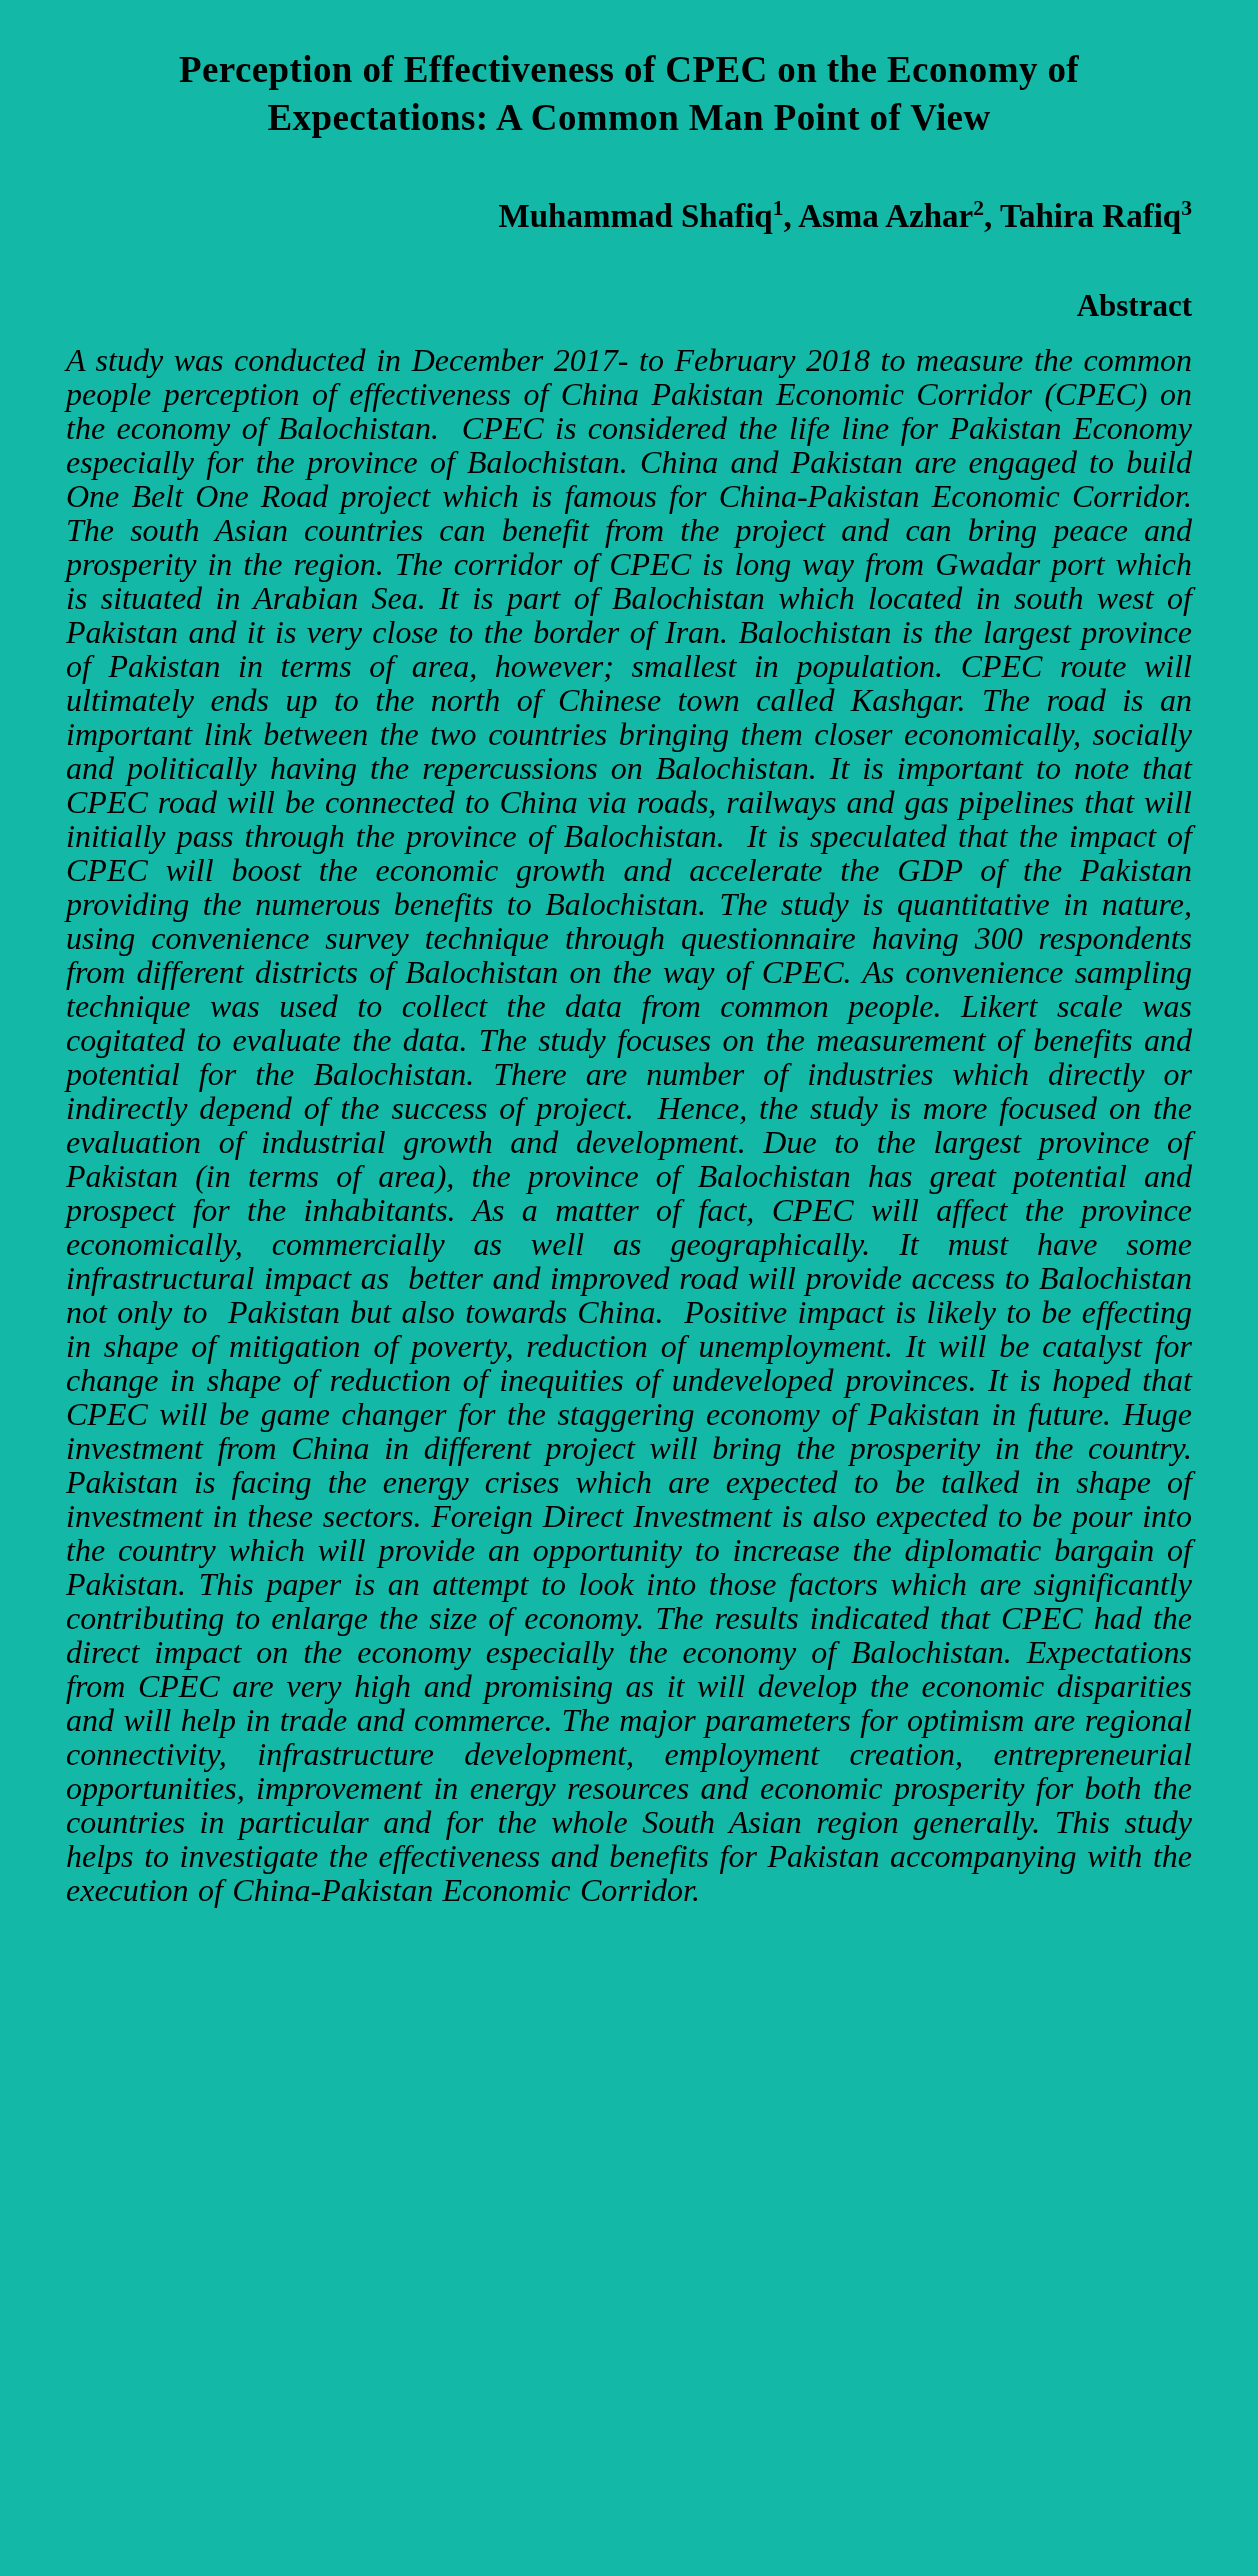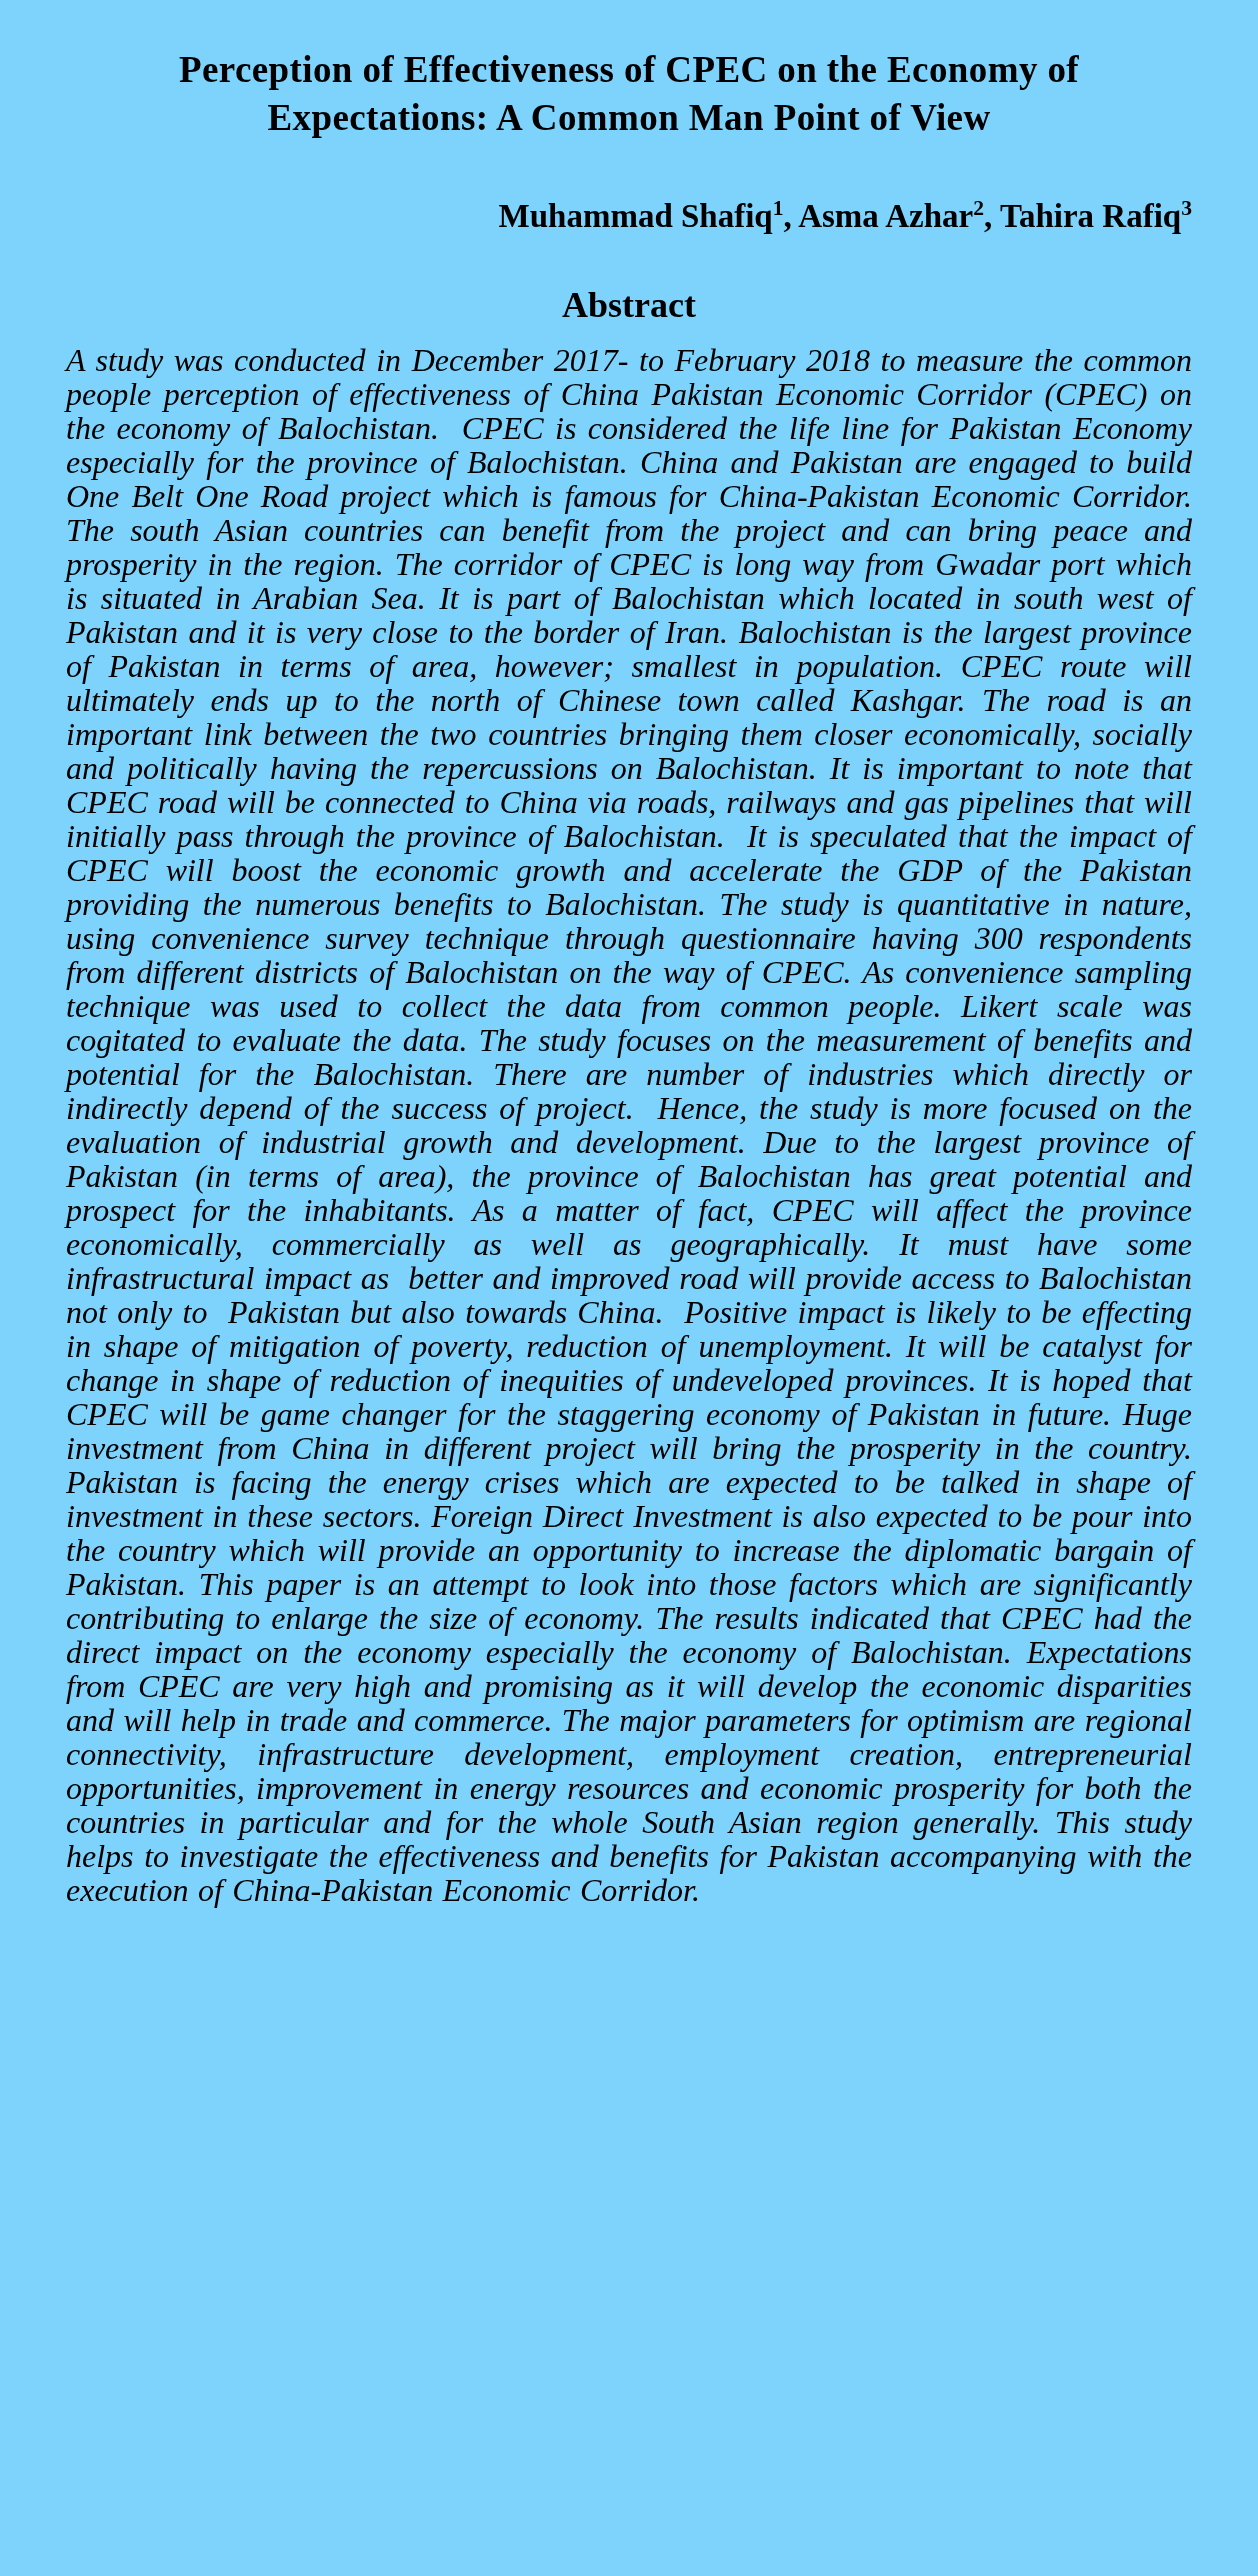--- a/index.html
+++ b/index.html
@@ -5,21 +5,21 @@
   html, body {
     margin: 0;
     padding: 0;
     background: #ffffff;
   }
   .page {
     position: relative;
     width: 1258px;
     min-height: 2576px;
     margin: 0 auto;
-    background: #7dd3fc;
+    background: #14b8a6;
     color: #000000;
     font-family: "Liberation Serif", "DejaVu Serif", serif;
     box-sizing: border-box;
     padding: 46px 66px 43px 66px;
     overflow: hidden;
   }
   h1.paper-title {
     margin: 0;
     font-size: 37px;
     line-height: 48px;
@@ -41,24 +41,24 @@
   .authors p {
     margin: 0;
   }
   .authors sup {
     font-size: 21.6px;
     line-height: 0;
     vertical-align: super;
   }
   h2.abstract-heading {
     margin: 45px 0 0 0;
-    font-size: 36px;
+    font-size: 31px;
     line-height: 43px;
     font-weight: bold;
-    text-align: center;
+    text-align: right;
   }
   p.abstract-text {
     margin: 16px 0 0 0;
     font-size: 32px;
     line-height: 34px;
     font-style: italic;
     text-align: justify;
     white-space: pre-wrap;
     word-spacing: 1.4px;
   }

